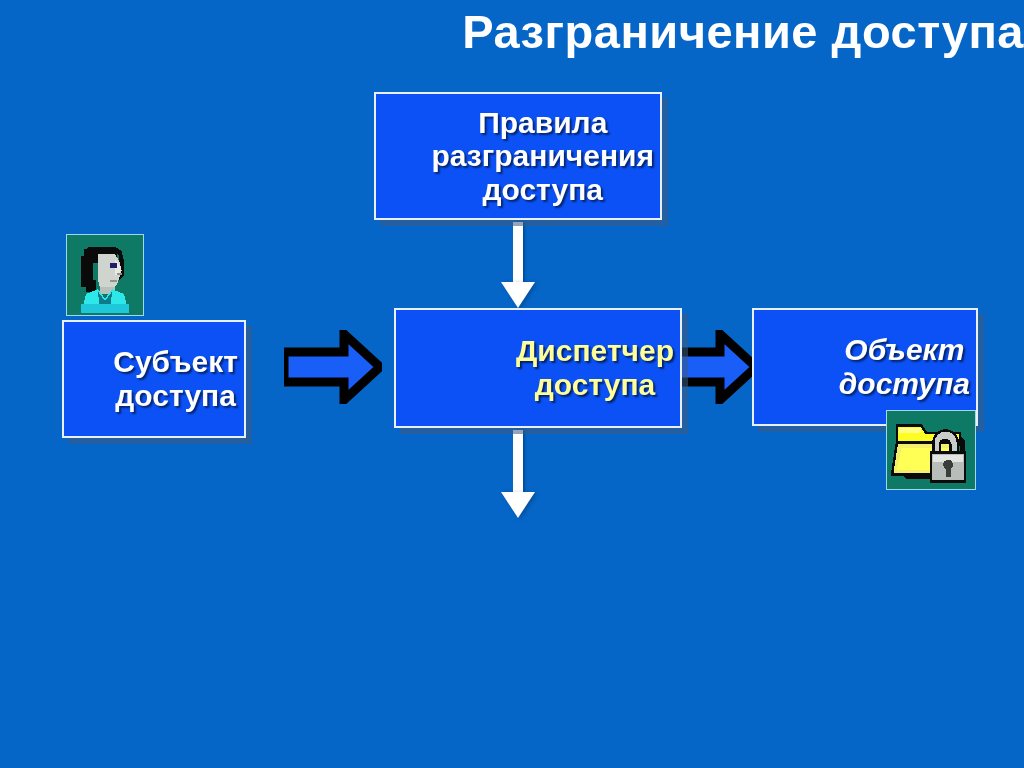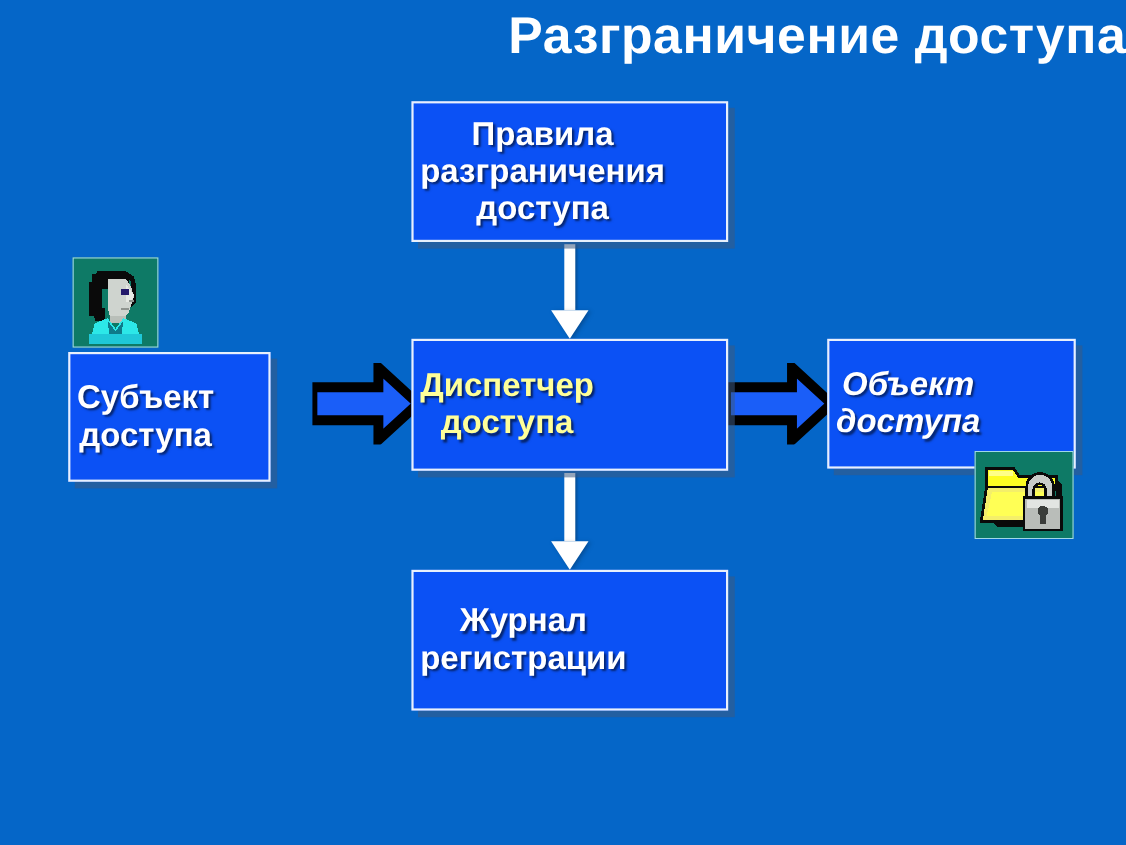--- a/index.html
+++ b/index.html
@@ -36,41 +36,41 @@
 
   
   .node {
     position: absolute;
     background: #0b51f5;
     border: 2px solid #e8f0fc;
     box-shadow: 6px 6px 0 rgba(60, 90, 130, 0.55);
     box-sizing: border-box;
     display: flex;
     align-items: center;
-    justify-content: flex-start;
+    justify-content: flex-end;
     z-index: 3;
   }
   .node .node-label {
     text-align: center;
     font-size: 30px;
     font-weight: bold;
     line-height: 1.12;
     color: #ffffff;
     text-shadow: 2px 2px 2px rgba(0, 0, 0, 0.55);
     padding: 0 6px;
     white-space: pre-line;
   }
   .node.accent .node-label {
     color: #ffff99;
     text-shadow: 2px 2px 2px rgba(0, 0, 0, 0.6);
   }
 
   #node-rules   { left: 374px; top: 92px;  width: 288px; height: 128px; }
   #node-subject { left: 62px;  top: 320px; width: 184px; height: 118px; }
-  #node-manager { left: 374px; top: 308px; width: 288px; height: 120px; }
+  #node-manager { left: 394px; top: 308px; width: 288px; height: 120px; }
   #node-object  { left: 752px; top: 308px; width: 226px; height: 118px; font-style: italic; }
   #node-journal { left: 374px; top: 518px; width: 288px; height: 128px; }
 
   
   .varrow {
     position: absolute;
     z-index: 2;
     width: 34px;
   }
   .varrow .shaft {
@@ -166,24 +166,20 @@
   <div class="node accent" id="node-manager">
     <div class="node-label">Диспетчер
 доступа</div>
   </div>
 
   <div class="node" id="node-object">
     <div class="node-label">Объект
 доступа</div>
   </div>
 
-  <div class="node" id="node-journal">
-    <div class="node-label">Журнал
-регистрации</div>
-  </div>
 
   <div class="pixicon" id="icon-user">
     <svg viewBox="0 0 32 32" xmlns="http://www.w3.org/2000/svg" shape-rendering="crispEdges">
       <rect x="0" y="0" width="32" height="32" fill="#0e7a66"></rect>
 
       <path d="M9,4 L20,4 L23,6 L24,10 L24,16 L22,18 L22,8 L20,6 L12,6 L10,9 L10,20 L8,22 L7,16 L7,8 Z" fill="#0a0a0a"></path>
       <rect x="7" y="5" width="14" height="6" fill="#0a0a0a"></rect>
       <rect x="6" y="8" width="5" height="13" fill="#0a0a0a"></rect>
       <rect x="8" y="18" width="4" height="5" fill="#0a0a0a"></rect>
 

